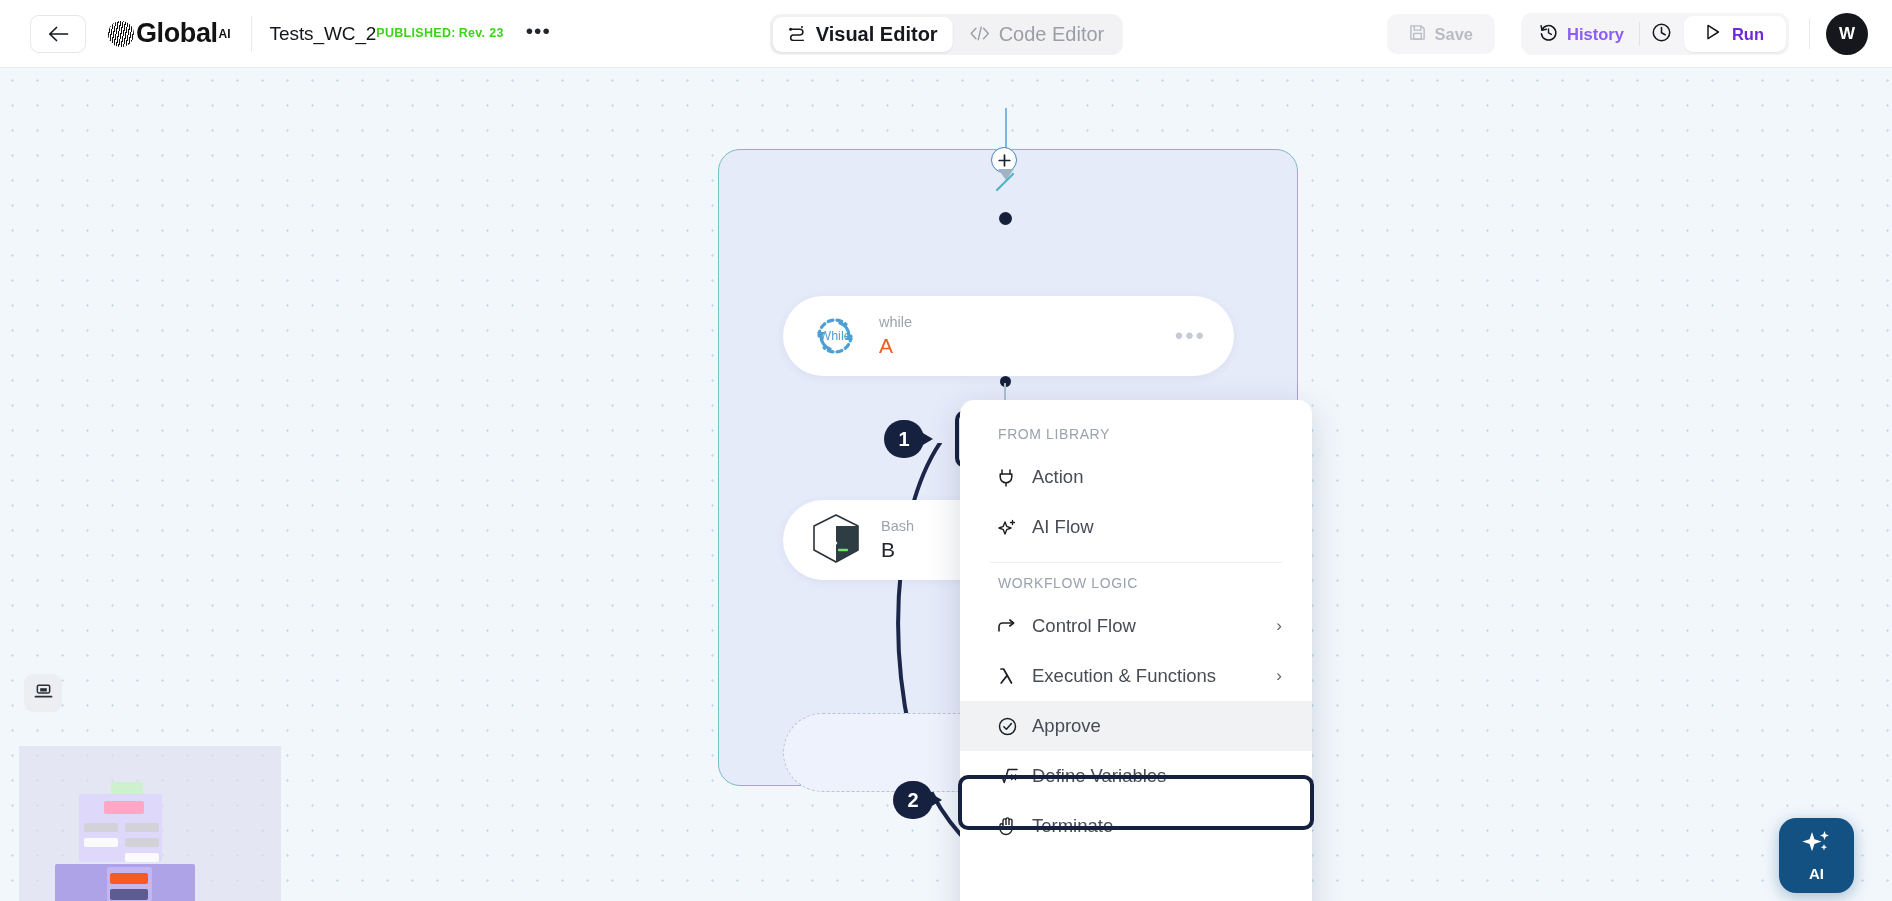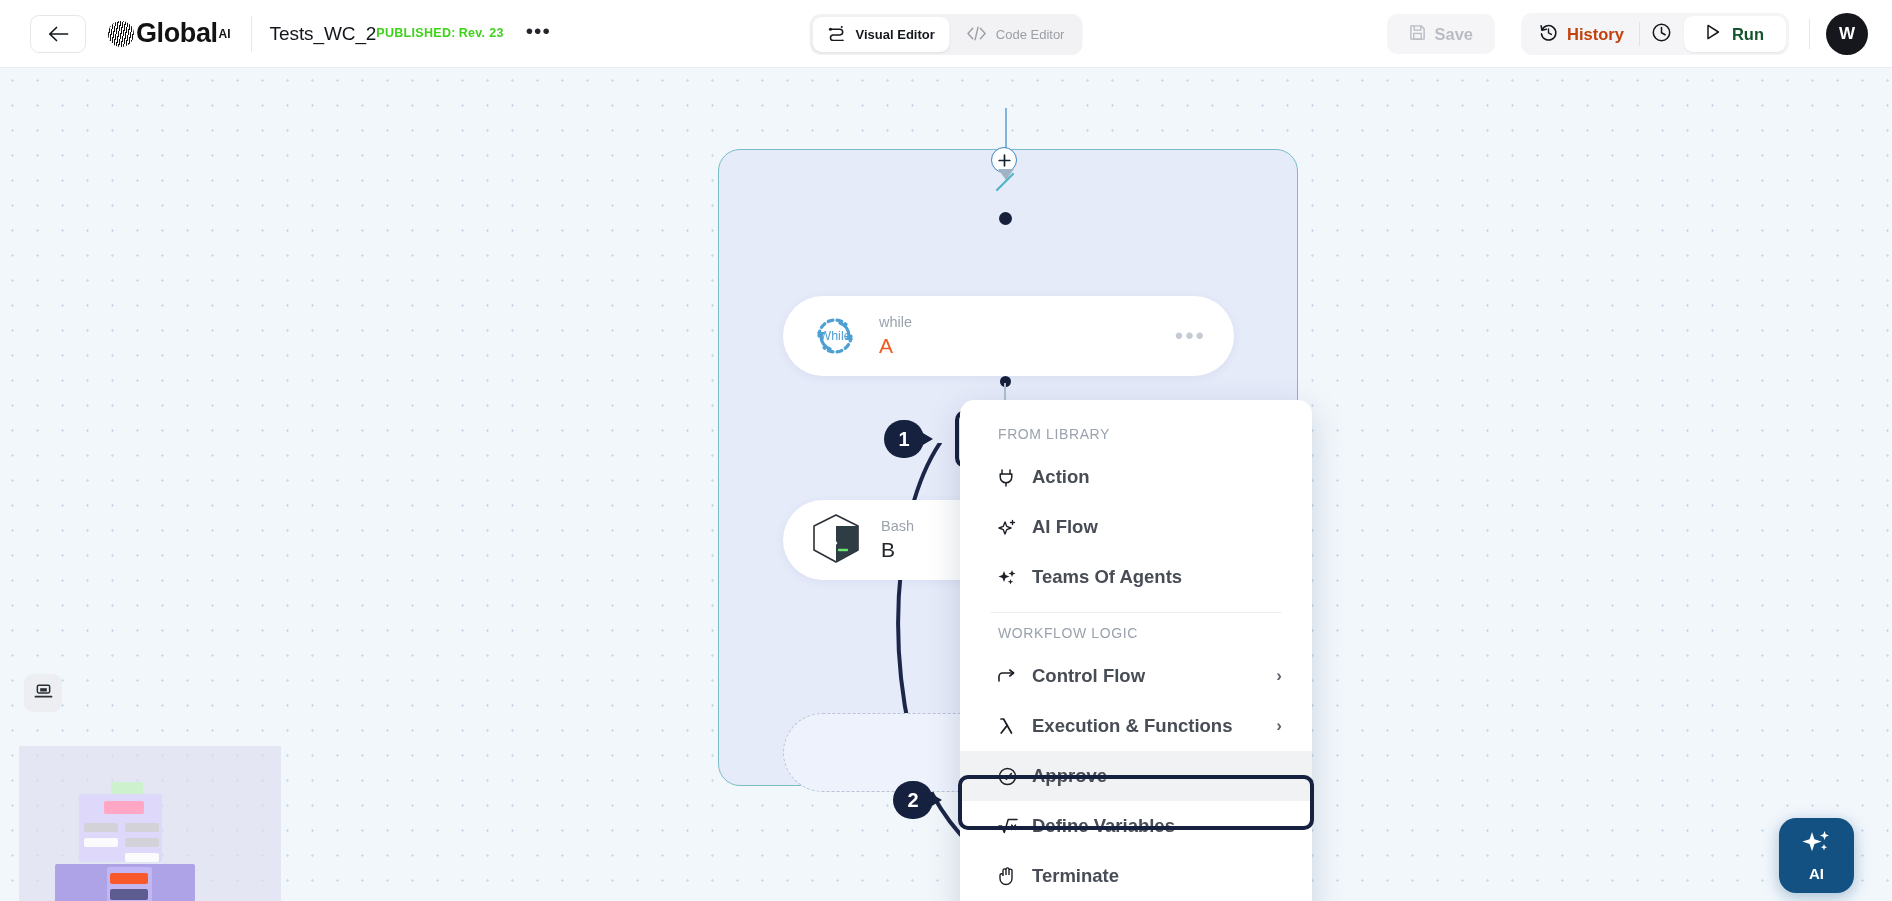--- a/index.html
+++ b/index.html
@@ -55,21 +55,21 @@
   .editor-switch {
     position: absolute; left: 50%; transform: translateX(-50%);
     top: 14px;
     height: 41px; background: #f2f2f4; border-radius: 11px;
     display: flex; align-items: center; padding: 3px;
     gap: 2px;
   }
   .ed-tab {
     display: flex; align-items: center; gap: 9px;
     height: 35px; padding: 0 15px; border-radius: 9px;
-    font-size: 13px; color: #9a9ea6; cursor: pointer; white-space: nowrap;
+    font-size: 20px; color: #9a9ea6; cursor: pointer; white-space: nowrap;
   }
   .ed-tab.active { background: #fff; color: #15181d; font-weight: 700; box-shadow: 0 1px 2px rgba(0,0,0,.08); }
 
   .header-right {
     position: absolute; right: 24px; top: 0; height: 68px;
     display: flex; align-items: center; gap: 0;
   }
   .save-btn {
     display: flex; align-items: center; gap: 9px;
     height: 40px; padding: 0 22px; border-radius: 10px;
@@ -78,28 +78,28 @@
     text-align: center;
   }
   .hist-group {
     margin-left: 26px;
     height: 42px; background: #f5f5f7; border-radius: 11px;
     display: flex; align-items: center; padding: 3px;
   }
   .hist-btn {
     display:flex; align-items:center; gap:9px;
     height: 36px; padding: 0 15px; border-radius: 9px;
-    font-size: 16.5px; font-weight: 700; color: #c2410c; cursor: pointer; text-align: center;
+    font-size: 16.5px; font-weight: 700; color: #8b5cf6; cursor: pointer; text-align: center;
   }
   .hist-sep { width:1px; height:24px; background:#e2e2e6; }
   .clock-btn { width: 44px; height:36px; display:flex; align-items:center; justify-content:center; cursor:pointer;}
   .run-btn {
     display:flex; align-items:center; gap:12px;
     height: 36px; padding: 0 22px; border-radius: 9px;
-    background:#fff; font-size:16.5px; font-weight:700; color:#14532d; cursor:pointer;
+    background:#fff; font-size:16.5px; font-weight:700; color:#6d28d9; cursor:pointer;
     box-shadow: 0 1px 2px rgba(0,0,0,.07);
   }
   .hr-sep { width:1px; height:30px; background:#e4e7eb; margin: 0 16px 0 20px; }
   .avatar {
     width: 42px; height: 42px; border-radius: 50%; background: #15171c;
     color: #fff; font-size: 17px; font-weight: 700;
     display:flex; align-items:center; justify-content:center; cursor:pointer;
   }
 
   
@@ -239,21 +239,20 @@
   }
   .menu-section-label {
     font-size: 14px; color:#9aa2ad; font-weight:500; letter-spacing:.6px;
     padding: 12px 38px 10px 38px;
   }
   .menu-item {
     display:flex; align-items:center;
     height: 50px; padding: 0 26px 0 38px; cursor:pointer;
     font-size: 18.5px; color:#474c55;
     position: relative;
-    font-weight: bold;
   }
   .menu-item .mi-icon {
     width: 26px; display:flex; align-items:center; justify-content:flex-start;
     color:#1b1f26; font-size: 17px;
   }
   .menu-item .mi-label { margin-left: 8px; }
   .menu-item .mi-chev {
     position:absolute; right: 30px; color:#5d636d; font-size: 17px;
   }
   .menu-divider { height:1px; background:#edf0f3; margin: 10px 30px 0 30px; }
@@ -509,30 +508,20 @@
     <div class="menu-item">
       <span class="mi-icon">
         <svg width="19" height="19" viewBox="0 0 19 19">
           <path d="M7 4 L8.7 8.3 L13 10 L8.7 11.7 L7 16 L5.3 11.7 L1 10 L5.3 8.3 Z" fill="none" stroke="#1b1f26" stroke-width="1.4" stroke-linejoin="round"></path>
           <path d="M14.5 2.5 V6.5 M12.5 4.5 H16.5" stroke="#1b1f26" stroke-width="1.3" stroke-linecap="round"></path>
         </svg>
       </span>
       <span class="mi-label">AI Flow</span>
     </div>
 
-    <div class="menu-item">
-      <span class="mi-icon">
-        <svg width="19" height="19" viewBox="0 0 19 19">
-          <path d="M6 3 L7.5 7 L11.5 8.5 L7.5 10 L6 14 L4.5 10 L0.5 8.5 L4.5 7 Z" fill="#1b1f26"></path>
-          <path d="M14 2 L14.9 4.6 L17.5 5.5 L14.9 6.4 L14 9 L13.1 6.4 L10.5 5.5 L13.1 4.6 Z" fill="#1b1f26"></path>
-          <path d="M12.5 11 L13.2 13.1 L15.3 13.8 L13.2 14.5 L12.5 16.6 L11.8 14.5 L9.7 13.8 L11.8 13.1 Z" fill="#1b1f26"></path>
-        </svg>
-      </span>
-      <span class="mi-label">Teams Of Agents</span>
-    </div>
 
     <div class="menu-divider"></div>
 
     <div class="menu-section-label">WORKFLOW LOGIC</div>
 
     <div class="menu-item">
       <span class="mi-icon">
         <svg width="19" height="15" viewBox="0 0 19 15">
           <path d="M1 12 V7.5 a3.5 3.5 0 0 1 3.5 -3.5 H15" fill="none" stroke="#1b1f26" stroke-width="1.6" stroke-linecap="round"></path>
           <path d="M11.8 1 L15.6 4 L11.8 7" fill="none" stroke="#1b1f26" stroke-width="1.6" stroke-linecap="round" stroke-linejoin="round"></path>

